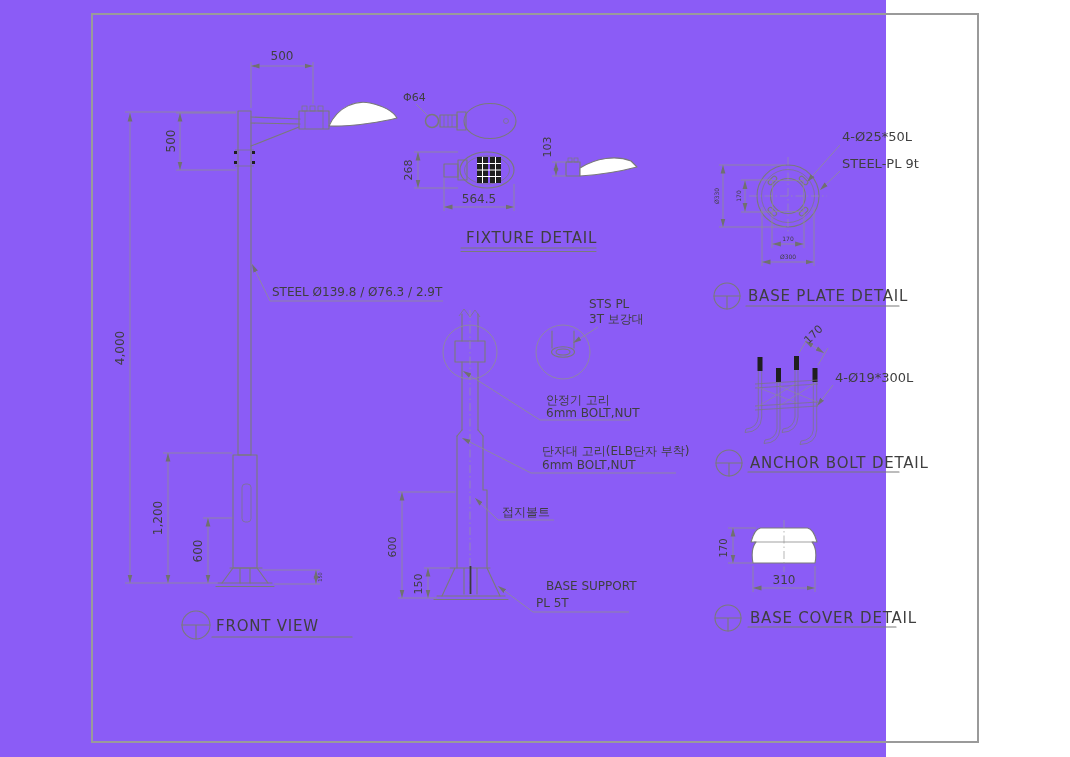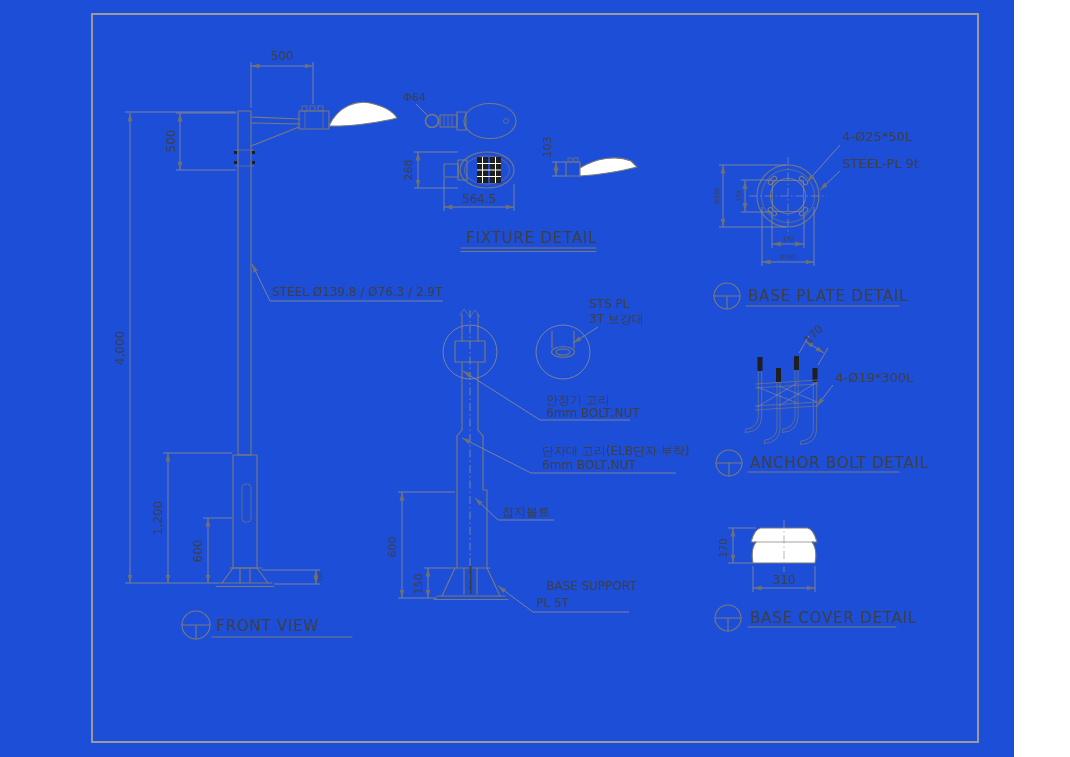--- a/index.html
+++ b/index.html
@@ -1,16 +1,16 @@
 <!DOCTYPE html>
 <html><head>
 <meta charset="utf-8">
 <style>
   html,body{margin:0;padding:0;background:#fff;width:1070px;height:757px;overflow:hidden;}
-  #sheet{position:relative;width:1014px;height:757px;background:#1d4ed8;text-decoration:underline;}
+  #sheet{position:relative;width:886px;height:757px;background:#8b5cf6;text-decoration:underline;}
   svg{display:block;}
   .geo{stroke:#7a7a7a;stroke-width:1.1;fill:none;stroke-linecap:round;stroke-linejoin:round;}
   .geo2{stroke:#7a7a7a;stroke-width:1.5;fill:none;}
   .thin{stroke:#7a7a7a;stroke-width:0.7;fill:none;}
   .dim{stroke:#8f8f8f;stroke-width:0.8;fill:none;}
   .cl{stroke:#9a9a9a;stroke-width:0.7;fill:none;stroke-dasharray:8 3 1.5 3;}
   .dark{fill:#1f1f1f;stroke:none;}
   .wht{stroke:#ffffff;stroke-width:1;fill:none;}
   text{font-family:"DejaVu Sans","Liberation Sans",sans-serif;fill:#3f3f3f;}
   .t5{font-size:5px;}.t6{font-size:6px;}.t10{font-size:10px;}.t11{font-size:11px;}

